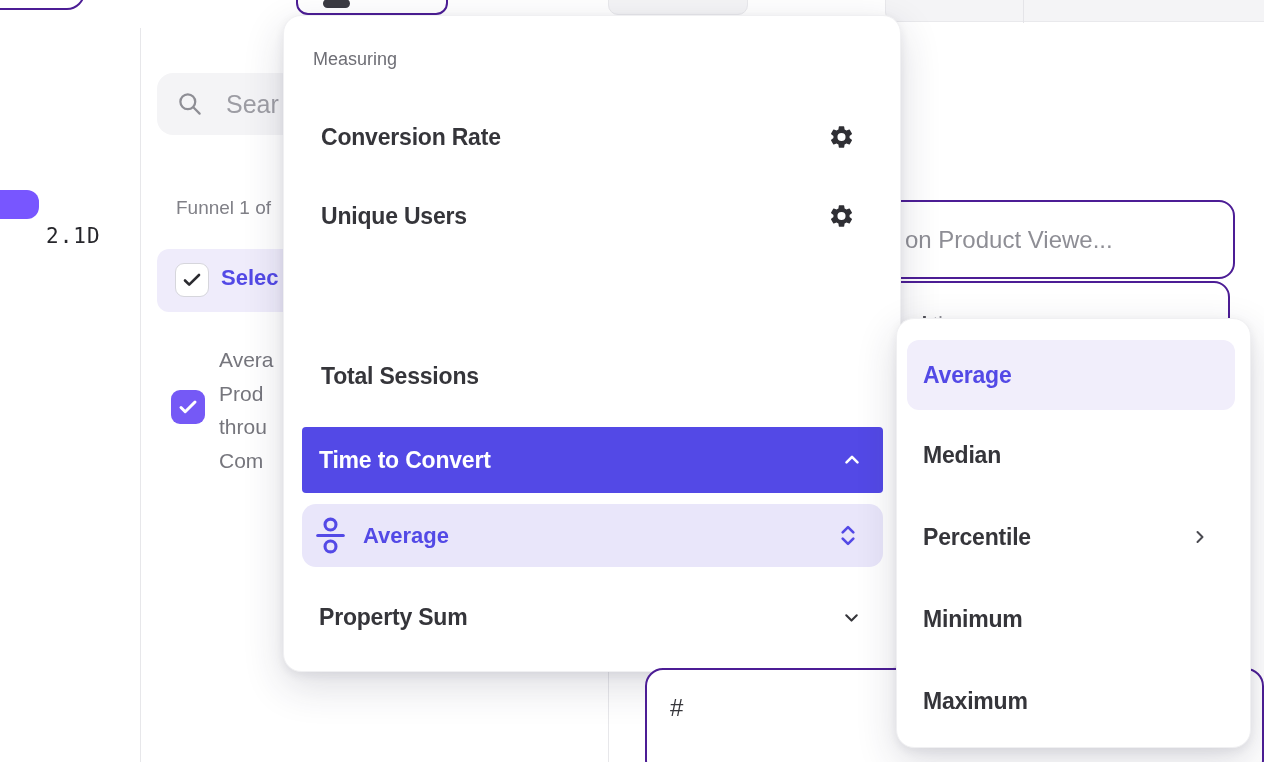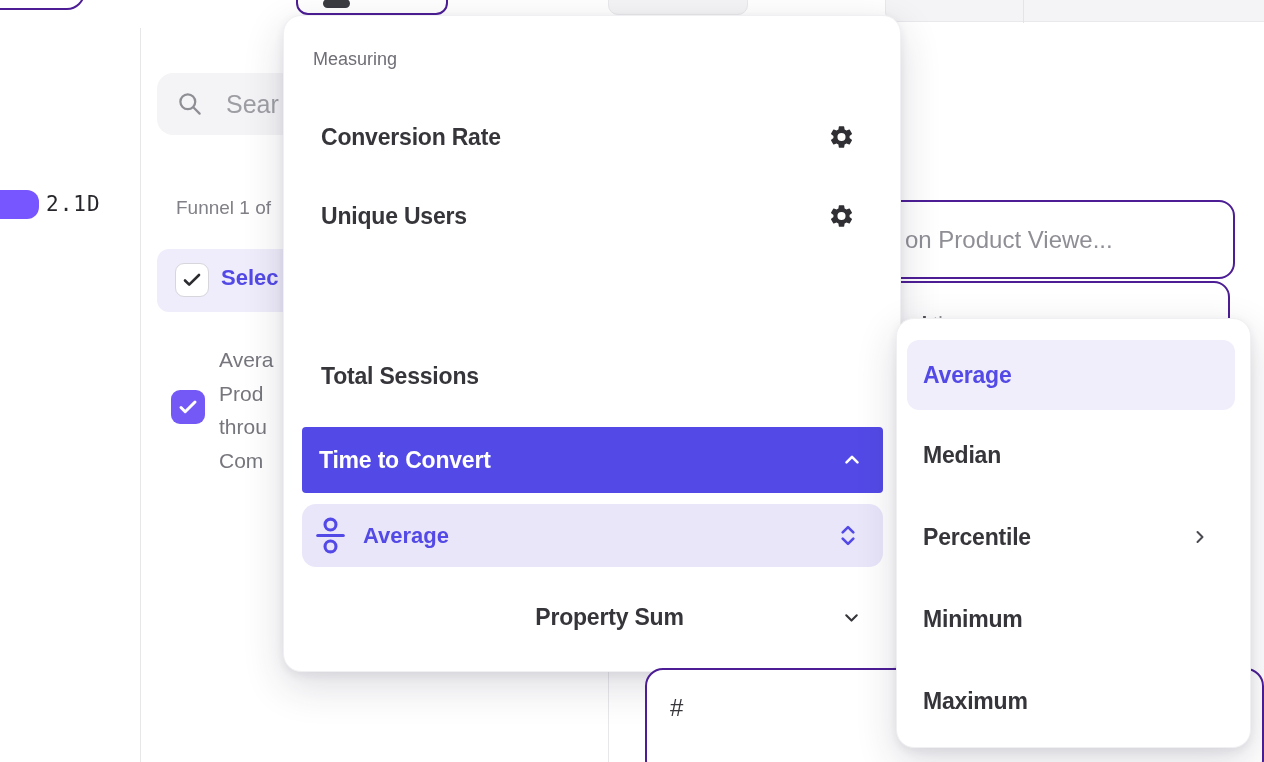--- a/index.html
+++ b/index.html
@@ -17,21 +17,21 @@
   .pill-selected{background:#5349e6;border-radius:4px;display:flex;align-items:center;}
   .pill-selected .lbl{color:#fff;font-size:23px;font-weight:600;letter-spacing:-.2px;}
   .subrow{background:#e9e6fa;border-radius:14px;display:flex;align-items:center;}
   .subrow .lbl{color:#5349e6;font-size:22px;font-weight:600;}
   .fly-item{display:flex;align-items:center;cursor:pointer;}
   .fly-item .lbl{font-size:23px;font-weight:600;color:#35353a;letter-spacing:-.2px;}
   .fly-item.sel{background:#f1eefb;border-radius:12px;}
   .fly-item.sel .lbl{color:#5349e6;}
   .gray-text{color:#8e8e95;}
   .vline{width:1px;background:#e7e7ea;}
-  .mono{font-family:"DejaVu Sans Mono","Liberation Mono",monospace;}
+  .mono{font-family:"DejaVu Sans Mono","Liberation Mono",monospace;margin-top:32px;}
 </style>
 </head>
 <body>
 
 <div class="abs card" style="left:-215px;top:-150px;width:300px;height:160px;"></div>
 
 <div class="abs card" style="left:296px;top:-45px;width:152px;height:60px;border-radius:12px;">
   <span class="abs" style="left:25px;top:42px;width:27px;height:9px;background:#3b3b42;border-radius:4.5px;"></span>
 </div>
 
@@ -135,21 +135,21 @@
     </span>
     <span class="lbl" style="margin-left:17px;">Average</span>
     <span class="abs" style="right:26px;top:20px;line-height:0;">
       <svg viewBox="0 0 20 26" width="18" height="23">
           <path d="M4 9.5l6-6 6 6" fill="none" stroke="#5349e6" stroke-width="3" stroke-linecap="round" stroke-linejoin="round"></path>
           <path d="M4 16.5l6 6 6-6" fill="none" stroke="#5349e6" stroke-width="3" stroke-linecap="round" stroke-linejoin="round"></path>
         </svg>
     </span>
   </div>
 
-  <div class="abs menu-item" style="left:0;top:574px;width:100%;height:54px;justify-content:center;">
+  <div class="abs menu-item" style="left:0;top:574px;width:100%;height:54px;">
     <span class="lbl" style="margin-left:35px;">Property Sum</span>
     <span class="abs" style="right:38px;top:17px;line-height:0;">
       <svg viewBox="0 0 24 24" width="21" height="21">
           <path d="M6 9.5l6 6 6-6" fill="none" stroke="#35353a" stroke-width="2.4" stroke-linecap="round" stroke-linejoin="round"></path>
         </svg>
     </span>
   </div>
 </div>
 
 <div class="abs card" style="left:645px;top:668px;width:619px;height:110px;z-index:12;">

